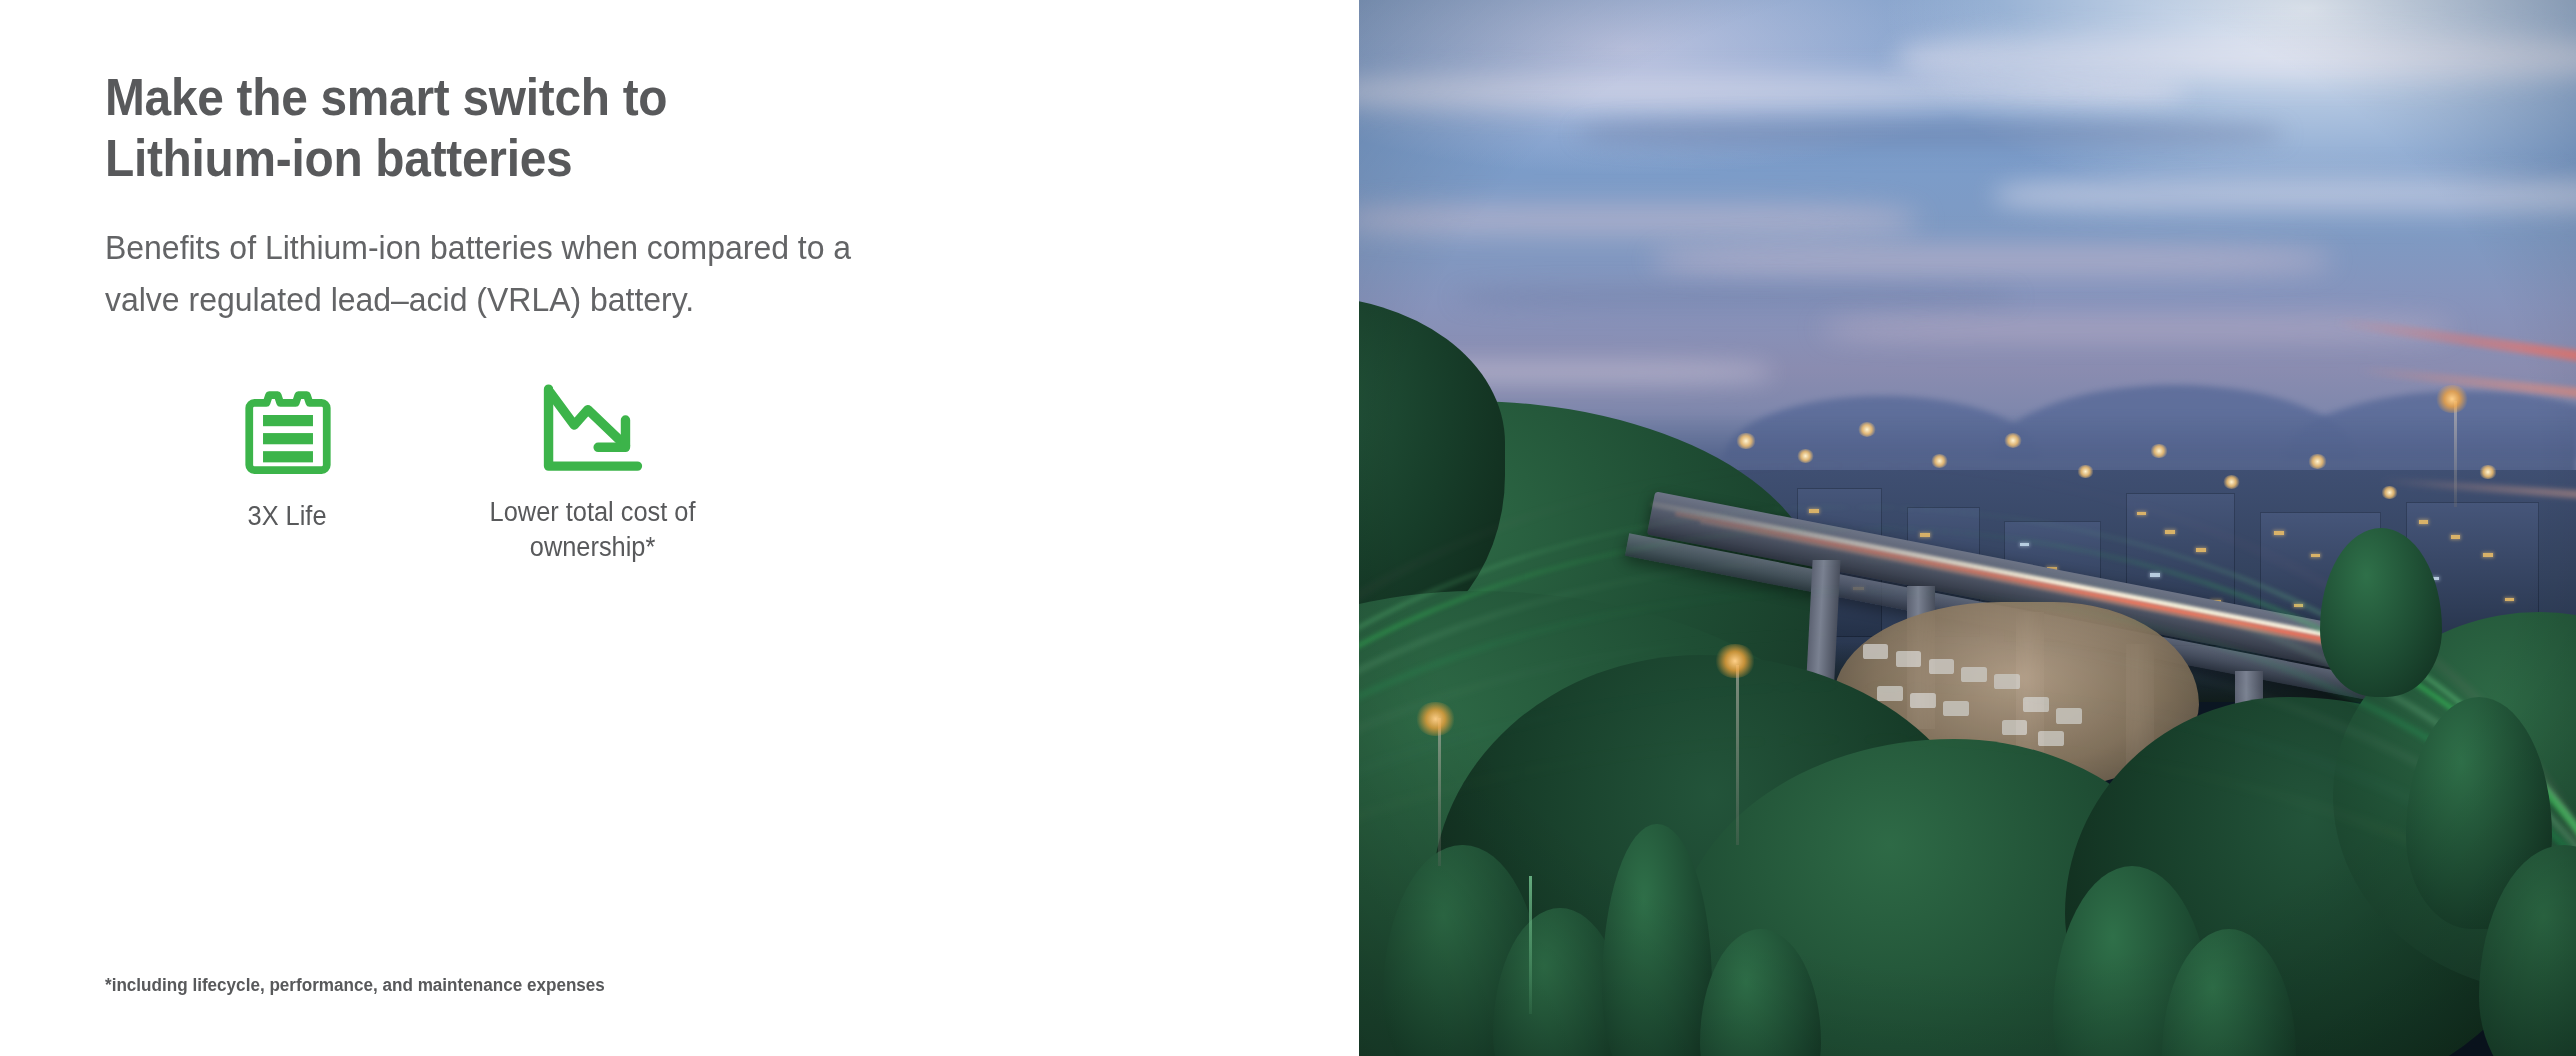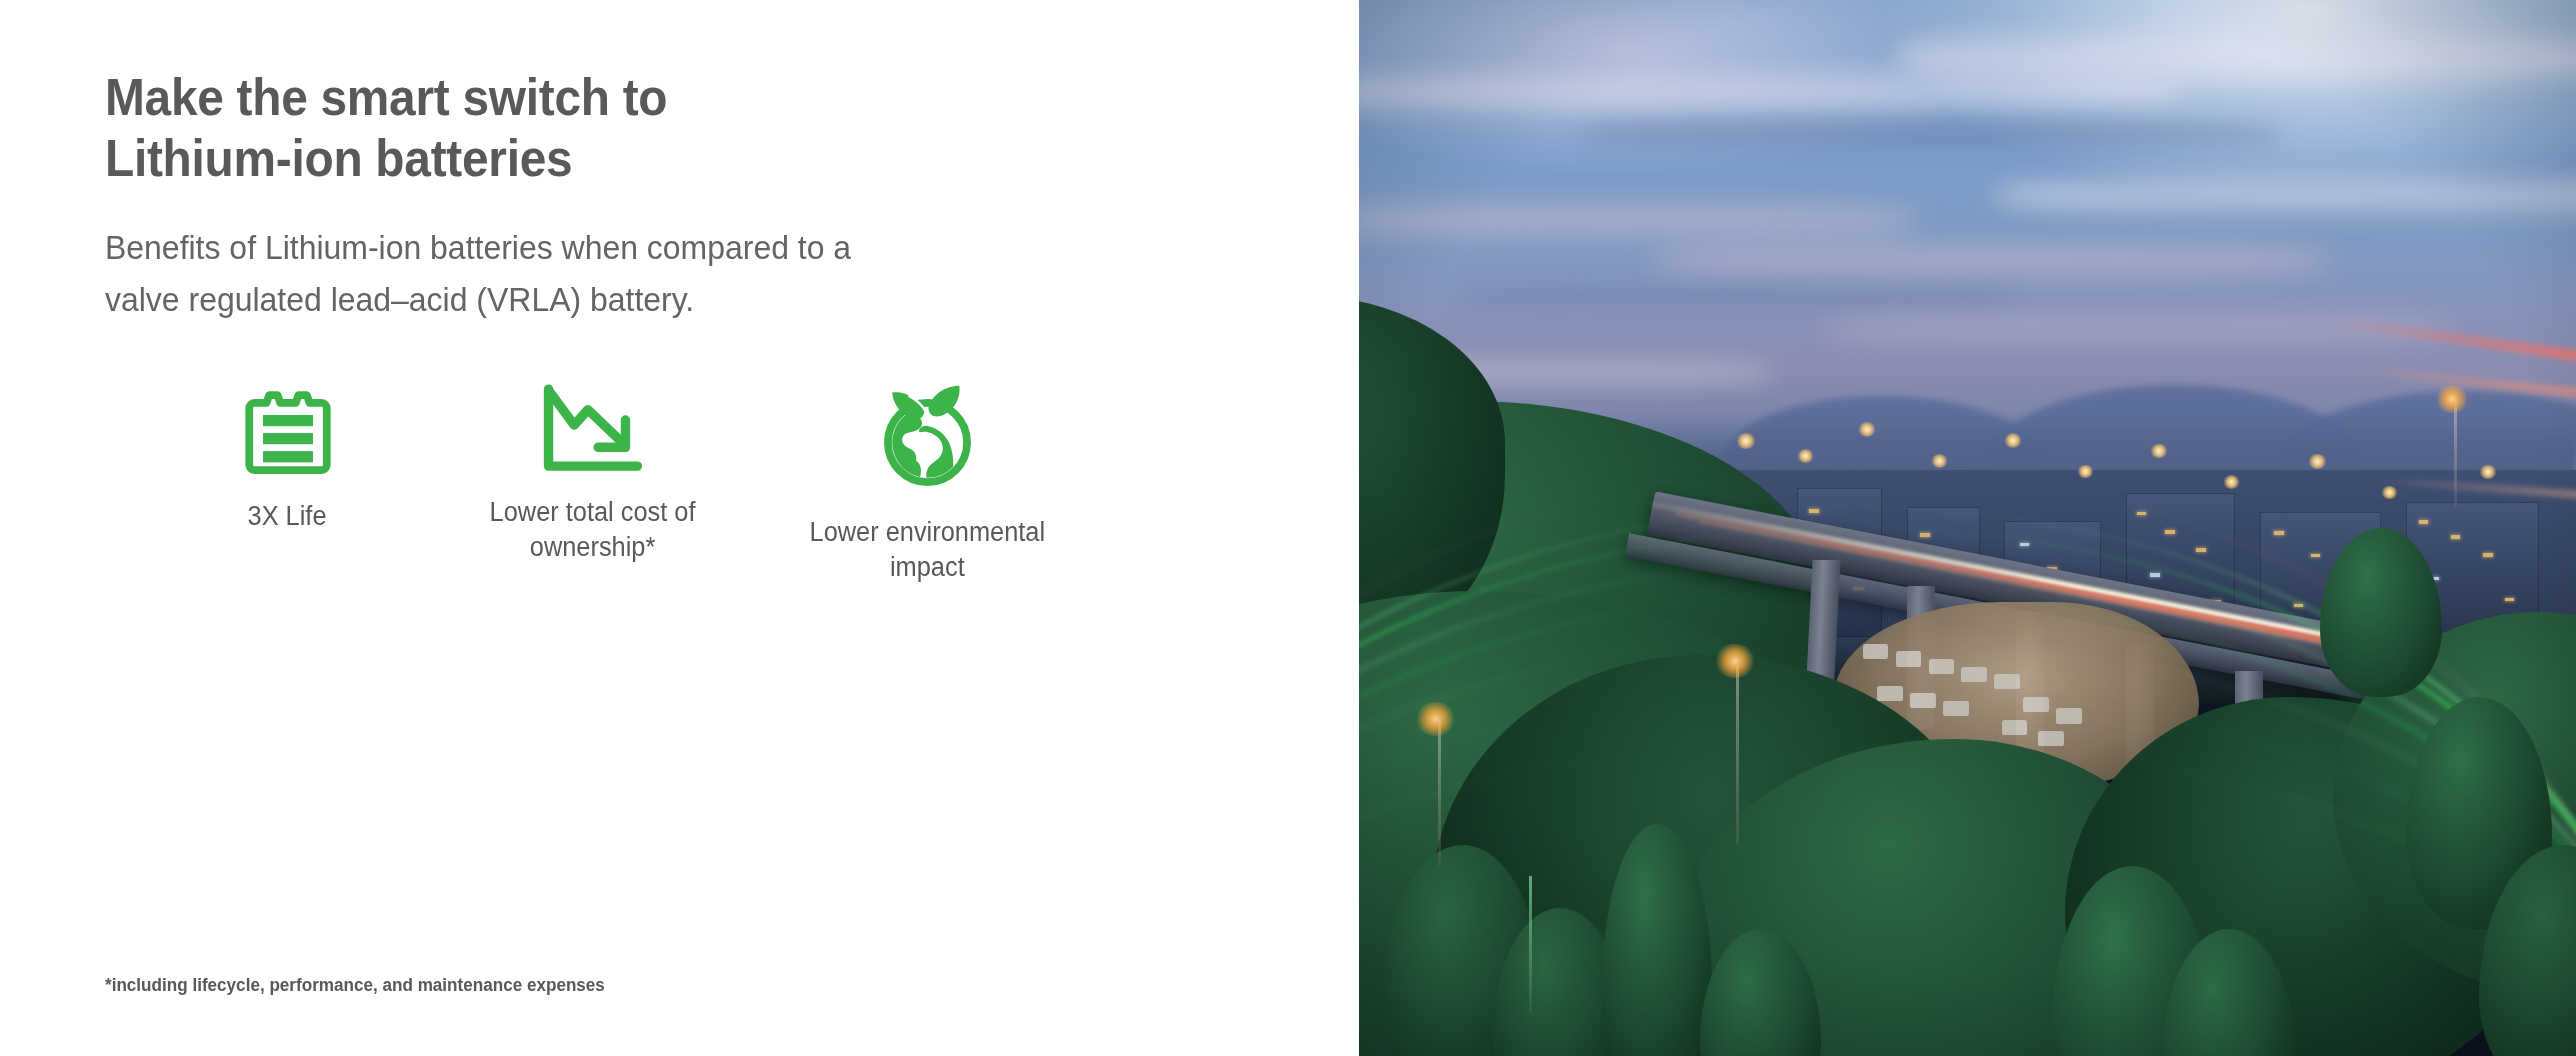--- a/index.html
+++ b/index.html
@@ -280,41 +280,20 @@
             <path d="M12 10l28 38 16-18 44 42" stroke="#3cb44a" stroke-width="11" stroke-linecap="round" stroke-linejoin="round" fill="none"></path>
             <path d="M100 42v32H68" stroke="#3cb44a" stroke-width="11" stroke-linecap="round" stroke-linejoin="round" fill="none"></path>
           </svg>
         </span>
         <span class="benefit-label">Lower total cost of
 ownership*</span>
       </div>
 
 
 
-      <div class="benefit row2">
-        <span class="benefit-icon">
-          <svg width="105" height="105" viewBox="0 0 122 122" fill="none">
-            <circle cx="61" cy="68" r="46" stroke="#3cb44a" stroke-width="9" fill="none"></circle>
-            <path d="M61 26a42 42 0 110 84 42 42 0 010-84z" fill="none"></path>
-            <clipPath id="globeclip">
-                <circle cx="61" cy="68" r="41"></circle>
-              </clipPath>
-            <g clip-path="url(#globeclip)" fill="#3cb44a">
-              <path d="M20 36c10-4 22-3 31 3 6 4 4 11-1 14-6 4-13 2-17 7-4 6 1 13 7 15 8 3 10 12 6 19-4 8-14 10-20 5-8-6-12-17-12-28 0-13 2-26 6-35z"></path>
-              <path d="M52 56c8-2 16 1 22 7 5 5 6 13 3 19-3 7-11 9-15 15-4 7-3 16 2 22 4 5 11 6 16 3 6-4 9-11 10-18 2-12 1-25-4-36-5-10-14-17-24-19-4-1-8 0-10 3-2 3 0 4 0 4z"></path>
-              <path d="M36 88c6-3 13 0 16 6 3 7 1 15-3 21-4 5-10 7-15 5-6-3-8-10-6-17 2-8 5-13 8-15z"></path>
-            </g>
-            <path d="M58 30c-8-14-24-22-38-20 1 14 11 27 24 31 6 2 12 0 14-11z" fill="#3cb44a"></path>
-            <path d="M62 28c4-16 20-26 36-26 2 15-7 30-21 35-7 2-14 1-15-9z" fill="#3cb44a"></path>
-            <path d="M40 14c8 4 15 11 20 19" stroke="#ffffff" stroke-width="3" fill="none" stroke-linecap="round"></path>
-          </svg>
-        </span>
-        <span class="benefit-label">Lower environmental
-impact</span>
-      </div>
 
     </div>
 
     <p class="footnote">*including lifecycle, performance, and maintenance expenses</p>
   </div>
 
   <div class="photo-pane">
 
     <div class="ph sky"></div>
     <div class="ph cloudband" style="left:-4%; top:6%; width:72%; height:5.5%;"></div>

